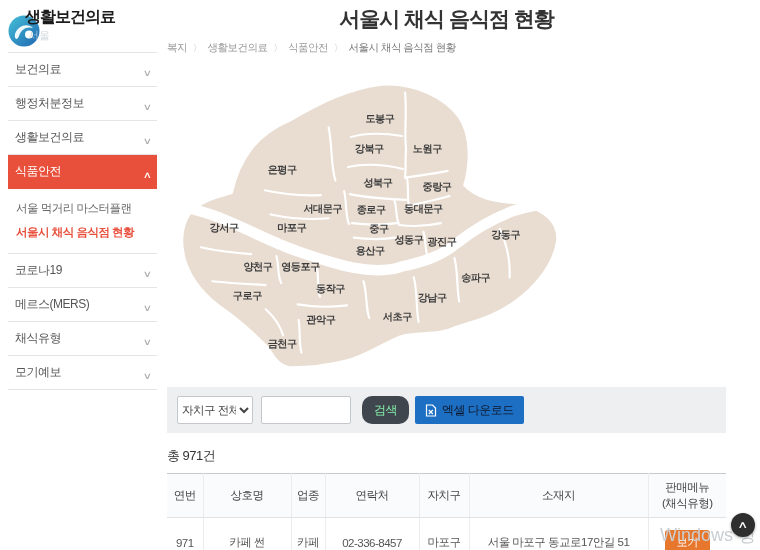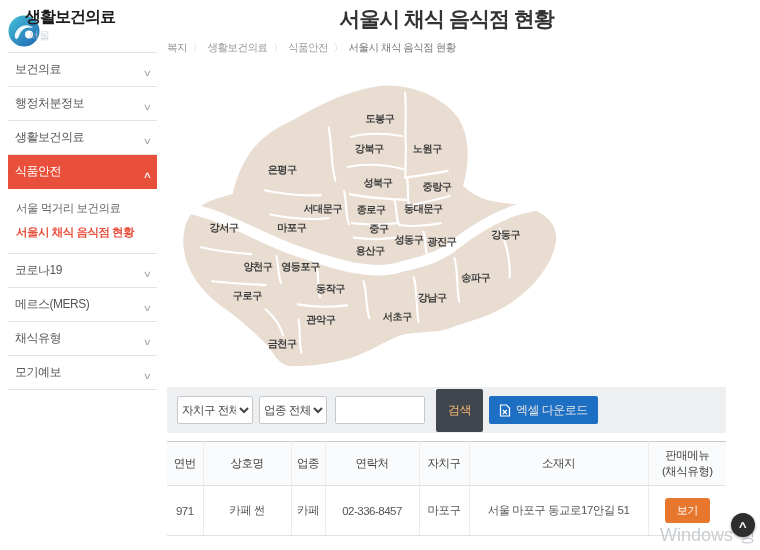--- a/index.html
+++ b/index.html
@@ -48,22 +48,22 @@
   svg.map text{font-size:10.5px;font-weight:600;fill:#3d3d3d;text-anchor:middle;cursor:pointer;
     font-family:"Liberation Sans","DejaVu Sans",sans-serif;letter-spacing:-0.5px}
 
   .filter-bar{margin-top:10px;background:#edeff1;height:46px;padding:7px 10px;
     display:flex;align-items:center;gap:6px}
   .sel{height:28px;font-size:11.5px;color:#444;border:1px solid #c4c8cc;background:#fff;border-radius:2px;letter-spacing:-0.5px}
   .sel-district{width:76px}
   .sel-category{width:68px}
   .sel-keyword{width:96px}
   .search-input{height:28px;width:90px;border:1px solid #c4c8cc;border-radius:2px;padding:0 6px;font-size:12px;margin-left:2px}
-  .btn-search{height:43px;padding:0 12px;background:var(--searchbtn);color:#fdba74;border:none;font-size:12px;border-radius:2px;margin-left:5px;cursor:pointer;letter-spacing:-0.5px}
-  .btn-excel{height:28px;display:flex;align-items:center;gap:5px;padding:0 10px;background:var(--excel);color:#e5e5e5;border:none;font-size:12px;border-radius:2px;cursor:pointer;letter-spacing:-0.5px}
+  .btn-search{height:28px;padding:0 12px;background:var(--searchbtn);color:#86efac;border:none;font-size:12px;border-radius:10px;margin-left:5px;cursor:pointer;letter-spacing:-0.5px}
+  .btn-excel{height:28px;display:flex;align-items:center;gap:5px;padding:0 10px;background:var(--excel);color:#0f172a;border:none;font-size:12px;border-radius:2px;cursor:pointer;letter-spacing:-0.5px}
 
   .total{margin-top:14px;font-size:13px;color:#333;letter-spacing:-0.5px}
 
   .data-table{margin-top:8px;width:100%;border-collapse:collapse;font-size:11.5px;color:#555;
     text-align:center;border-top:1px solid #c9c9c9;table-layout:fixed;letter-spacing:-0.5px}
   .data-table th,.data-table td{border-bottom:1px solid #e2e2e2;border-left:1px solid #ececec;padding:8px 4px}
   .data-table th:first-child,.data-table td:first-child{border-left:none}
   .data-table thead th{background:#fafbfc;color:#444;font-weight:normal;line-height:1.35;padding:6px 2px}
   .data-table tbody td{padding:12px 4px}
   .menu-btn{background:var(--menubtn);color:#fff;border:none;border-radius:3px;font-size:11px;padding:5px 12px;cursor:pointer;letter-spacing:-0.5px}
@@ -108,21 +108,21 @@
         </div>
         <div class="menu-item">
           <span>생활보건의료</span>
           <span class="chev">∨</span>
         </div>
         <div class="menu-item active">
           <span>식품안전</span>
           <span class="chev">∧</span>
         </div>
         <div class="submenu">
-          <div class="submenu-item">서울 먹거리 보건의료</div>
+          <div class="submenu-item">서울 먹거리 마스터플랜</div>
           <div class="submenu-item active">서울시 채식 음식점 현황</div>
         </div>
         <div class="menu-item">
           <span>코로나19</span>
           <span class="chev">∨</span>
         </div>
         <div class="menu-item">
           <span>메르스(MERS)</span>
           <span class="chev">∨</span>
         </div>
@@ -209,34 +209,34 @@
             <text x="267" y="231">강남구</text>
             <text x="231" y="251">서초구</text>
             <text x="152" y="254">관악구</text>
             <text x="112" y="279">금천구</text>
           </g>
       </svg>
     </div>
 
     <div class="filter-bar">
       <select class="sel sel-district"><option>자치구 전체</option></select>
-      <select class="sel sel-category"><option>업종 전체</option></select>
       <input type="text" class="search-input" placeholder="" style="">
       <button class="btn-search">검색</button>
       <button class="btn-excel">
         <span style="display:flex">
           <svg width="12" height="13" viewBox="0 0 12 13">
             <path d="M1.5 1h6l3 3v8h-9z" fill="none" stroke="#fff" stroke-width="1.2"></path>
             <path d="M3.8 6l4 4 M7.8 6l-4 4" stroke="#fff" stroke-width="1.2"></path>
           </svg>
         </span>
         <span>엑셀 다운로드</span>
       </button>
     </div>
 
+    <div class="total">총 971건</div>
 
     <table class="data-table">
       <colgroup>
         <col style="width:36px">
           <col style="width:88px">
           <col style="width:34px">
           <col style="width:94px">
         <col style="width:50px">
           <col style="width:179px">
           <col style="width:78px">

